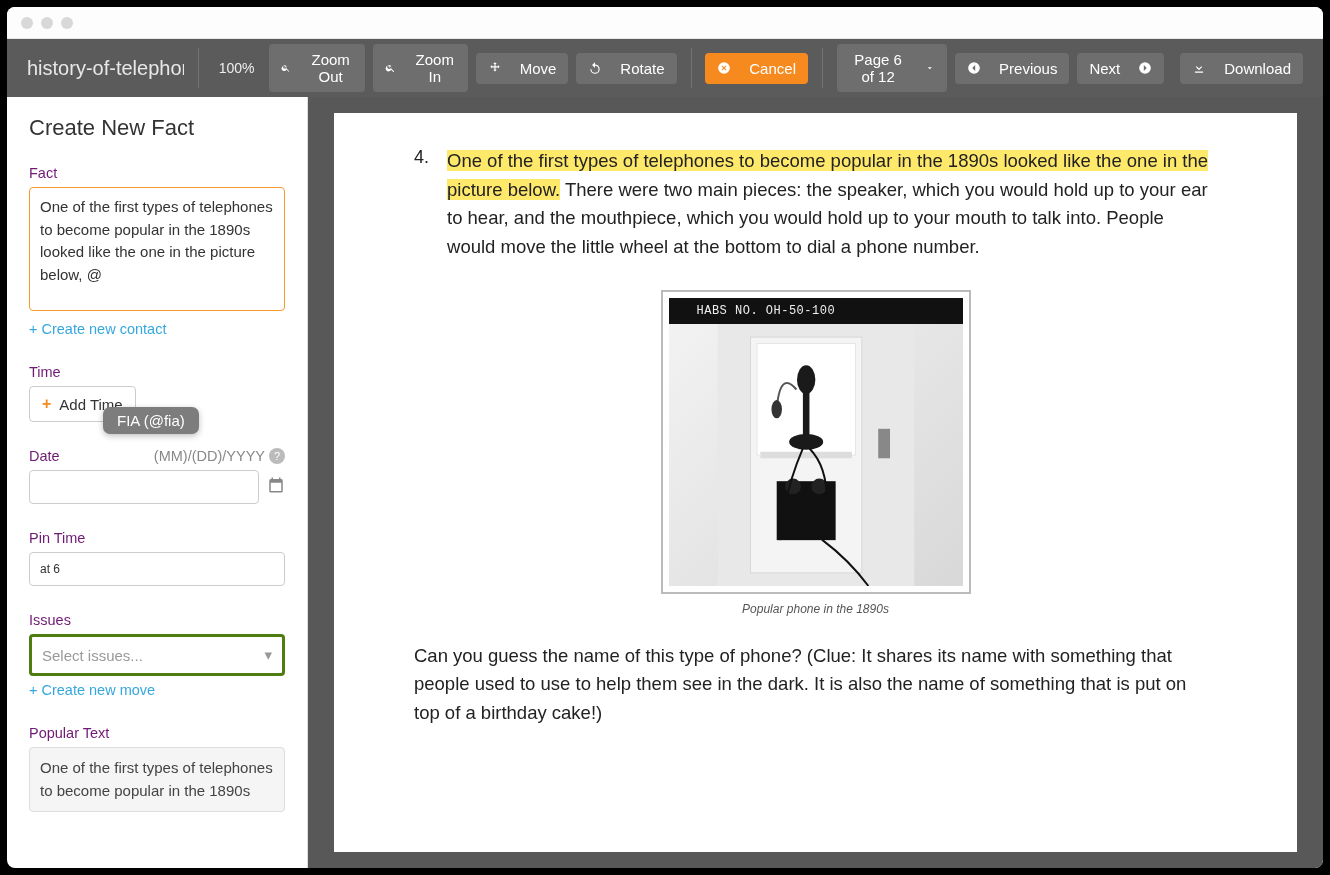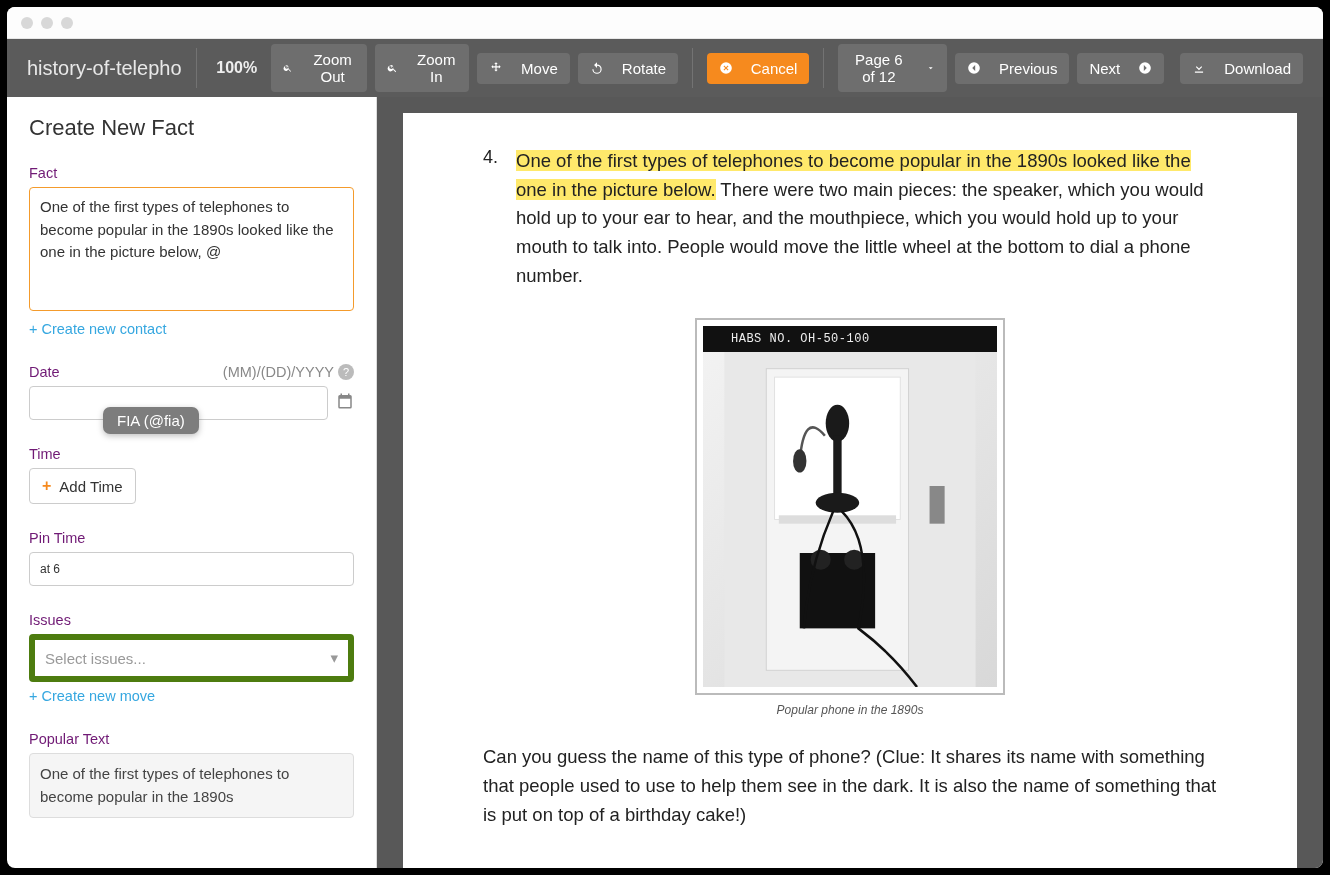--- a/index.html
+++ b/index.html
@@ -49,24 +49,23 @@
     white-space: nowrap;
     width: 210px;
     overflow: hidden;
   }
   .divider-v {
     width: 1px; height: 40px;
     background: rgba(255,255,255,0.15);
     margin: 0 6px;
   }
   .zoom-pct {
-    font-size: 16px;
+    font-size: 14px;
     color: #eee;
     margin: 0 6px;
-    font-weight: bold;
   }
   .tbtn {
     background: #6e6e6e;
     border: none;
     border-radius: 4px;
     color: #fff;
     font-size: 15px;
     padding: 7px 12px;
     display: inline-flex;
     align-items: center;
@@ -75,21 +74,21 @@
   }
   .tbtn svg { width: 14px; height: 14px; fill: #fff; }
   .tbtn.orange { background: #f68a1e; }
   .toolbar-spacer { flex: 1; }
   .content {
     flex: 1;
     display: flex;
     overflow: hidden;
   }
   .sidebar {
-    width: 370px;
+    width: 301px;
     border-right: 1px solid #ddd;
     overflow-y: auto;
     padding: 18px 22px 20px 22px;
     position: relative;
   }
   .sidebar::-webkit-scrollbar { width: 10px; }
   .sidebar::-webkit-scrollbar-thumb { background:#ccc; border-radius:5px;}
   .panel-title {
     font-size: 22px;
     font-weight: 500;
@@ -146,21 +145,21 @@
   .input-with-icon .text-input { flex:1; }
   .cal-icon { color:#888; font-size:18px; cursor:pointer; }
   .add-btn {
     border:1px solid #ccc; border-radius:4px;
     background:#fff; padding:8px 12px; font-size:15px;
     display:inline-flex; align-items:center; gap:8px;
     color:#333; cursor:pointer;
   }
   .add-btn .plus { color:#f68a1e; font-weight:bold; font-size:16px; }
   .select-box {
-    width:100%; border:6px solid #4d7c0f; border-radius:4px;
+    width:100%; border:3px solid #4d7c0f; border-radius:4px;
     padding:9px 10px; font-size:15px; color:#999;
     display:flex; justify-content:space-between; align-items:center;
     cursor:pointer;
   }
   .readonly-text {
     width:100%; border:1px solid #ddd; border-radius:4px;
     background:#f5f5f5; padding:9px 10px; font-size:15px;
     color:#444; line-height:1.5;
   }
   .viewer {
@@ -176,21 +175,21 @@
     padding: 34px 80px 40px 80px;
   }
   .listnum {
     display:flex; gap:18px; align-items:flex-start;
   }
   .num { font-size:18px; color:#222; }
   .body-text { font-size:18.5px; color:#222; line-height:1.55; }
   .hl { background:#ffe96b; }
   .figure { margin: 28px auto 10px auto; width:310px; }
   .photo {
-    width:310px; height:377px; border:2px solid #bbb; padding:6px;
+    width:310px; height:304px; border:2px solid #bbb; padding:6px;
     background:#fff; display:flex; flex-direction:column;
   }
   .film-head {
     height:26px; background:#111; color:#eee; font-size:12px;
     font-family: "Courier New", monospace;
     padding-left:28px; display:flex; align-items:center;
     letter-spacing:0.5px;
   }
   .photo-body {
     flex:1; background:linear-gradient(135deg,#f2f2f2,#d8d8d8);
@@ -288,45 +287,45 @@
 
     <div class="sidebar">
       <div class="panel-title">Create New Fact</div>
 
       <div class="field-label">Fact</div>
       <textarea class="fact-textarea" style="">One of the first types of telephones to become popular in the 1890s looked like the one in the picture below, @</textarea>
 
       <div class="mention-chip">FIA (@fia)</div>
 
       <a class="link-action">+ Create new contact</a>
+
+      <div class="field-block">
+        <div class="field-label">Time</div>
+        <button class="add-btn">
+          <span class="plus">+</span>
+          <span>Add Time</span>
+        </button>
+      </div>
 
       <div class="field-block">
         <div class="date-row">
           <div class="field-label" style="margin-bottom:0">Date</div>
           <div class="date-hint">
             <span>(MM)/(DD)/YYYY</span>
             <span style="display:inline-block;width:16px;height:16px;border-radius:50%;background:#bbb;color:#fff;font-size:11px;text-align:center;line-height:16px;">?</span>
           </div>
         </div>
         <div class="input-with-icon" style="margin-top:6px">
           <input class="text-input" value="" style="">
           <span class="cal-icon">
             <svg width="18" height="18" viewBox="0 0 24 24" fill="#888">
                 <path d="M19 4h-1V2h-2v2H8V2H6v2H5a2 2 0 0 0-2 2v14a2 2 0 0 0 2 2h14a2 2 0 0 0 2-2V6a2 2 0 0 0-2-2zm0 16H5V9h14z"></path>
               </svg>
           </span>
         </div>
-      </div>
-
-      <div class="field-block">
-        <div class="field-label">Time</div>
-        <button class="add-btn">
-          <span class="plus">+</span>
-          <span>Add Time</span>
-        </button>
       </div>
 
       <div class="field-block">
         <div class="field-label">Pin Time</div>
         <input class="text-input" value="at 6" style="">
       </div>
 
       <div class="field-block">
         <div class="field-label">Issues</div>
         <div class="select-box">

